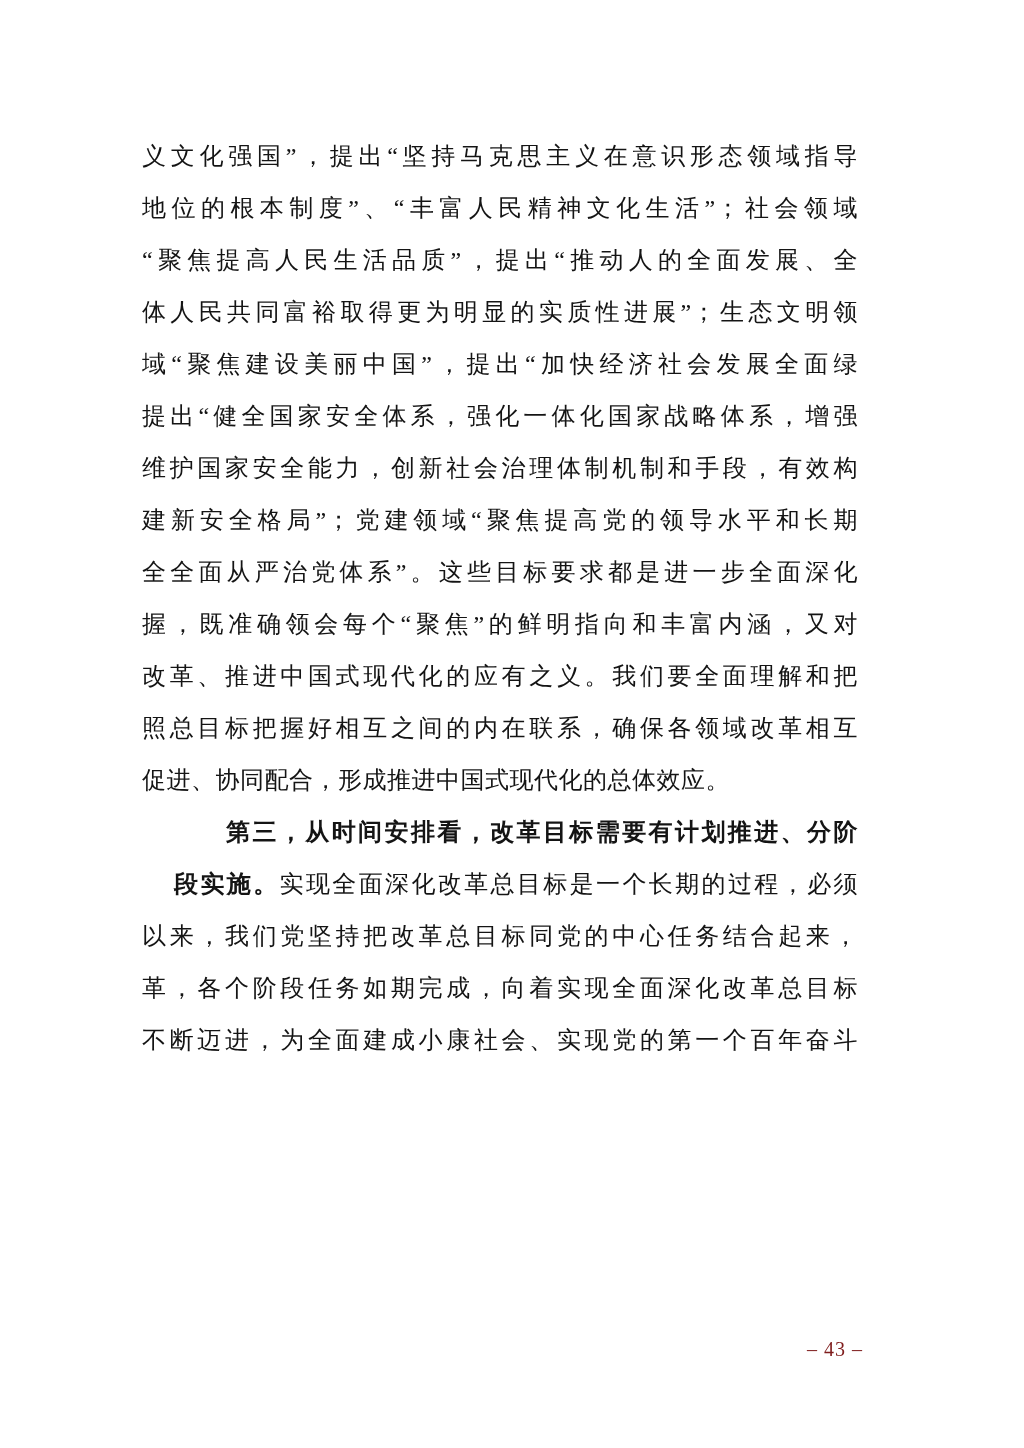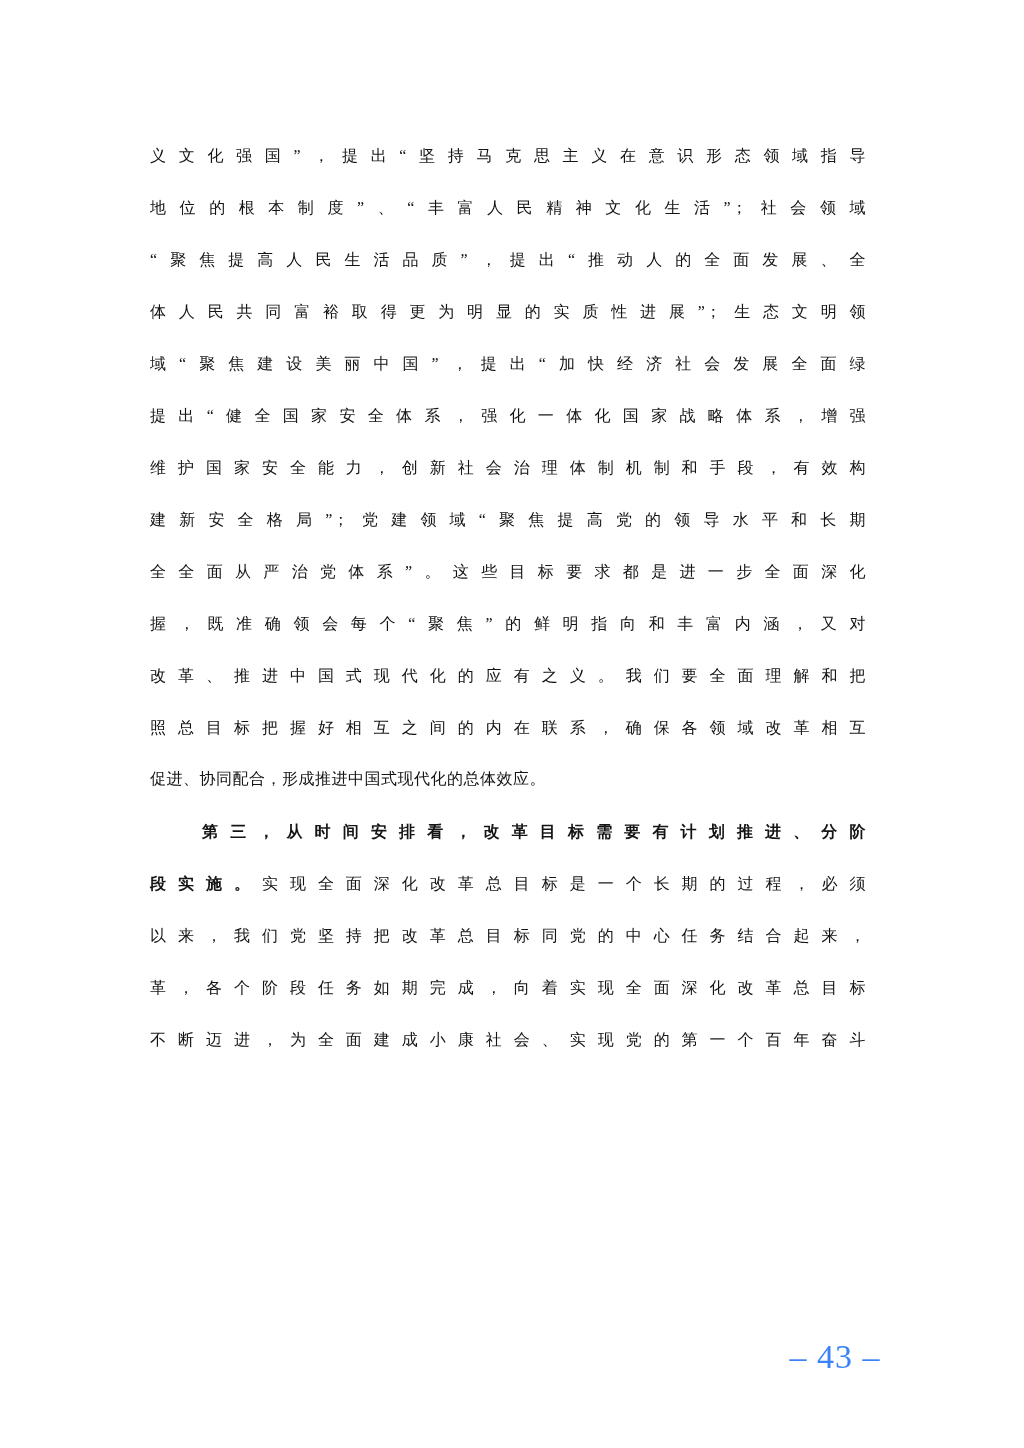--- a/index.html
+++ b/index.html
@@ -11,52 +11,52 @@
     position: relative;
     width: 1024px;
     height: 1448px;
     background: #ffffff;
     overflow: hidden;
     font-family: "Liberation Serif", "DejaVu Serif", serif;
     color: #141414;
   }
   .text-block {
     position: absolute;
-    left: 150px;
+    left: 142px;
     top: 130px;
     width: 716px;
-    font-size: 16px;
+    font-size: 24px;
     line-height: 52px;
     letter-spacing: 0.5px;
   }
   .line {
     text-align: justify;
     text-align-last: justify;
     white-space: nowrap;
   }
   .line.no-just {
     text-align: center;
     text-align-last: left;
-    font-family: Liberation Mono, monospace;
   }
   .bold {
     font-weight: bold;
+    margin-left: 32px;
   }
   .indent2 {
     text-indent: 52px;
   }
   .page-number {
     position: absolute;
     left: 780px;
     top: 1338px;
     width: 110px;
     text-align: center;
-    font-size: 34px;
+    font-size: 20px;
     letter-spacing: 1px;
-    color: #3b82f6;
+    color: #7f1d1d;
   }
 </style>
 </head>
 <body>
 
 <div class="page">
   <div class="text-block">
 
     <div class="line">义文化强国”，提出“坚持马克思主义在意识形态领域指导</div>
     <div class="line">地位的根本制度”、“丰富人民精神文化生活”；社会领域</div>

